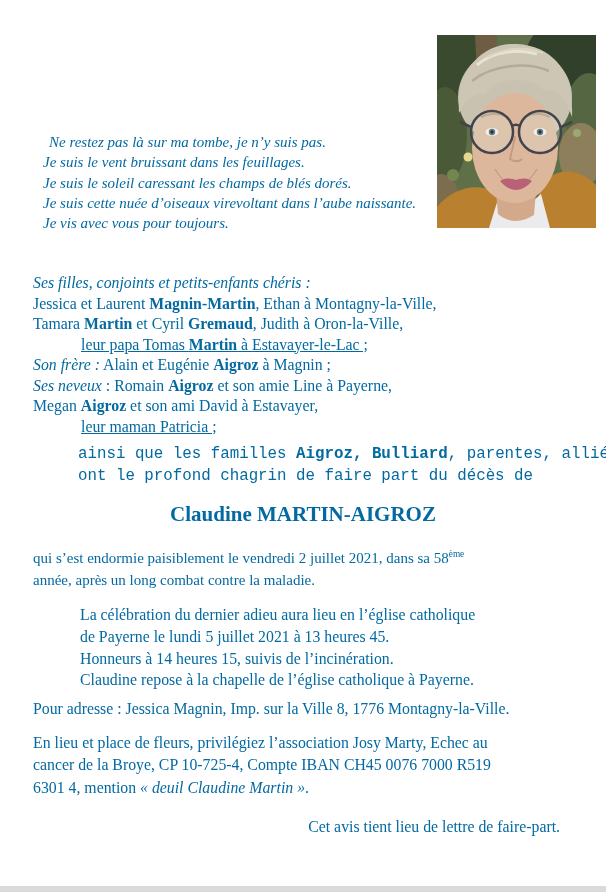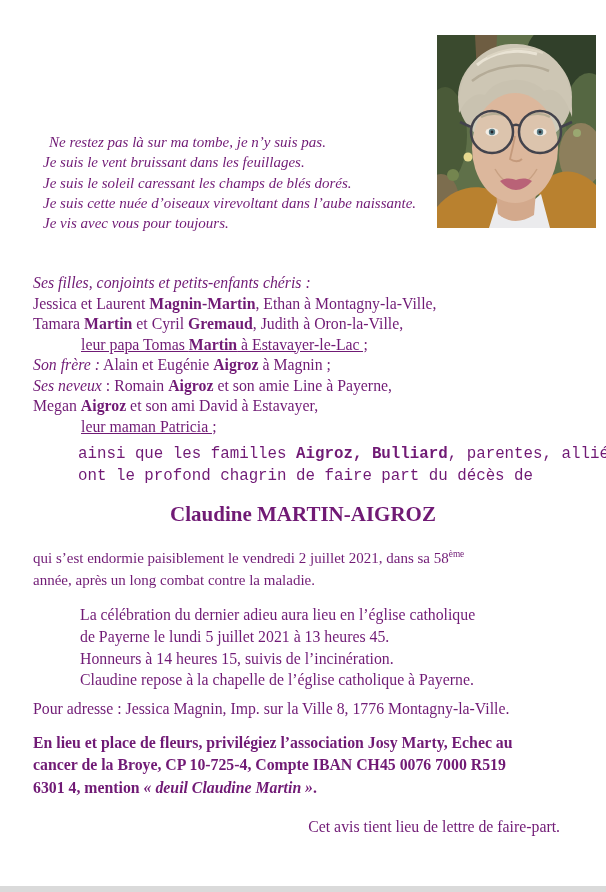--- a/index.html
+++ b/index.html
@@ -1,18 +1,18 @@
 <!DOCTYPE html>
 <html><head>
 <meta charset="utf-8">
 <style>
   html,body{margin:0;padding:0;background:#fff;}
   .page{
     position:relative;width:606px;height:892px;background:#ffffff;
-    font-family:"Liberation Serif","DejaVu Serif",serif;color:#701a75;overflow:hidden;
+    font-family:"Liberation Serif","DejaVu Serif",serif;color:#0369a1;overflow:hidden;
   }
   .line{white-space:nowrap;}
   .bold{font-weight:bold;}
   .italic{font-style:italic;}
   .sup{vertical-align:super;font-size:0.62em;line-height:0;}
   .indent-1{padding-left:48px;text-decoration:underline;}
 
   .photo{position:absolute;left:437px;top:35px;width:159px;height:193px;overflow:hidden;}
 
   .poem{position:absolute;left:43px;top:132px;font-style:italic;font-size:15px;line-height:20.3px;}
@@ -20,21 +20,21 @@
 
   .family{position:absolute;left:33px;top:273px;font-size:15.8px;line-height:20.5px;}
   .announcement{position:absolute;left:78px;top:443px;font-size:15.8px;line-height:22px;font-family:Liberation Mono, monospace;}
 
   .name-heading{position:absolute;left:0;top:501px;width:606px;margin:0;text-align:center;
     font-size:21px;font-weight:bold;line-height:26px;}
 
   .death{position:absolute;left:33px;top:547px;font-size:15px;line-height:22px;}
   .ceremony{position:absolute;left:80px;top:604px;font-size:15.8px;line-height:21.8px;}
   .address{position:absolute;left:33px;top:698px;font-size:15.8px;line-height:22px;white-space:nowrap;}
-  .donation{position:absolute;left:33px;top:732px;font-size:15.8px;line-height:22.3px;font-weight:bold;}
+  .donation{position:absolute;left:33px;top:732px;font-size:15.8px;line-height:22.3px;}
   .closing{position:absolute;left:0;top:816px;width:560px;text-align:right;font-size:15.8px;line-height:22px;}
 
   .hscrollbar{position:absolute;left:0;bottom:0;width:606px;height:6px;background:#dadada;}
 </style>
 </head>
 <body>
 
 <div class="page">
 
   <div class="photo">

